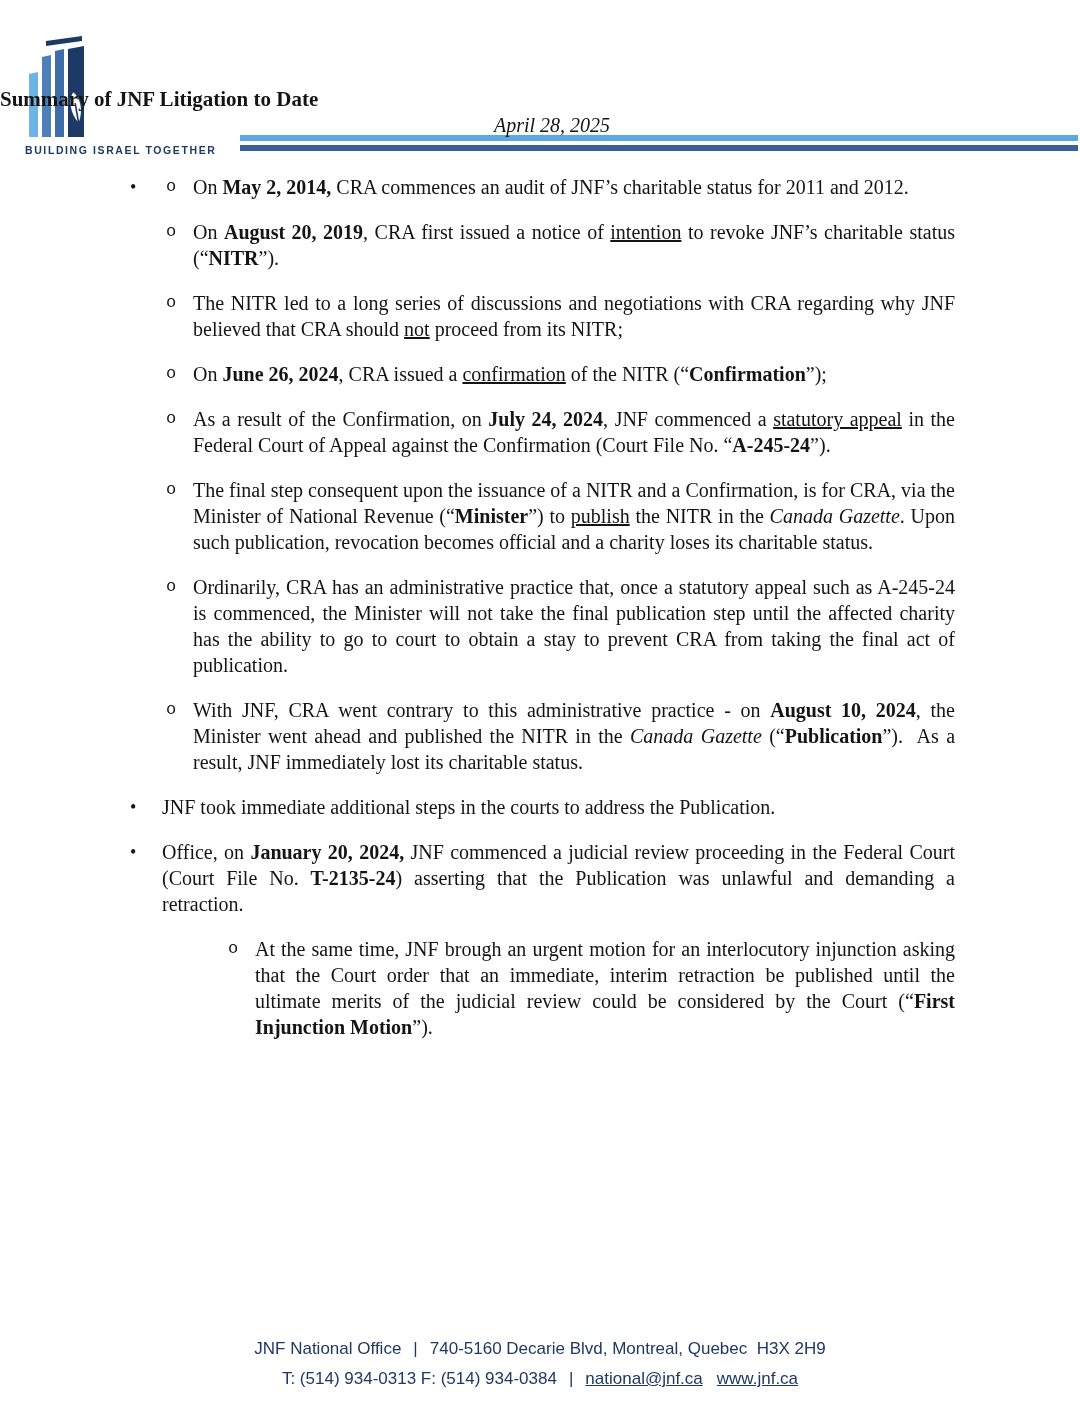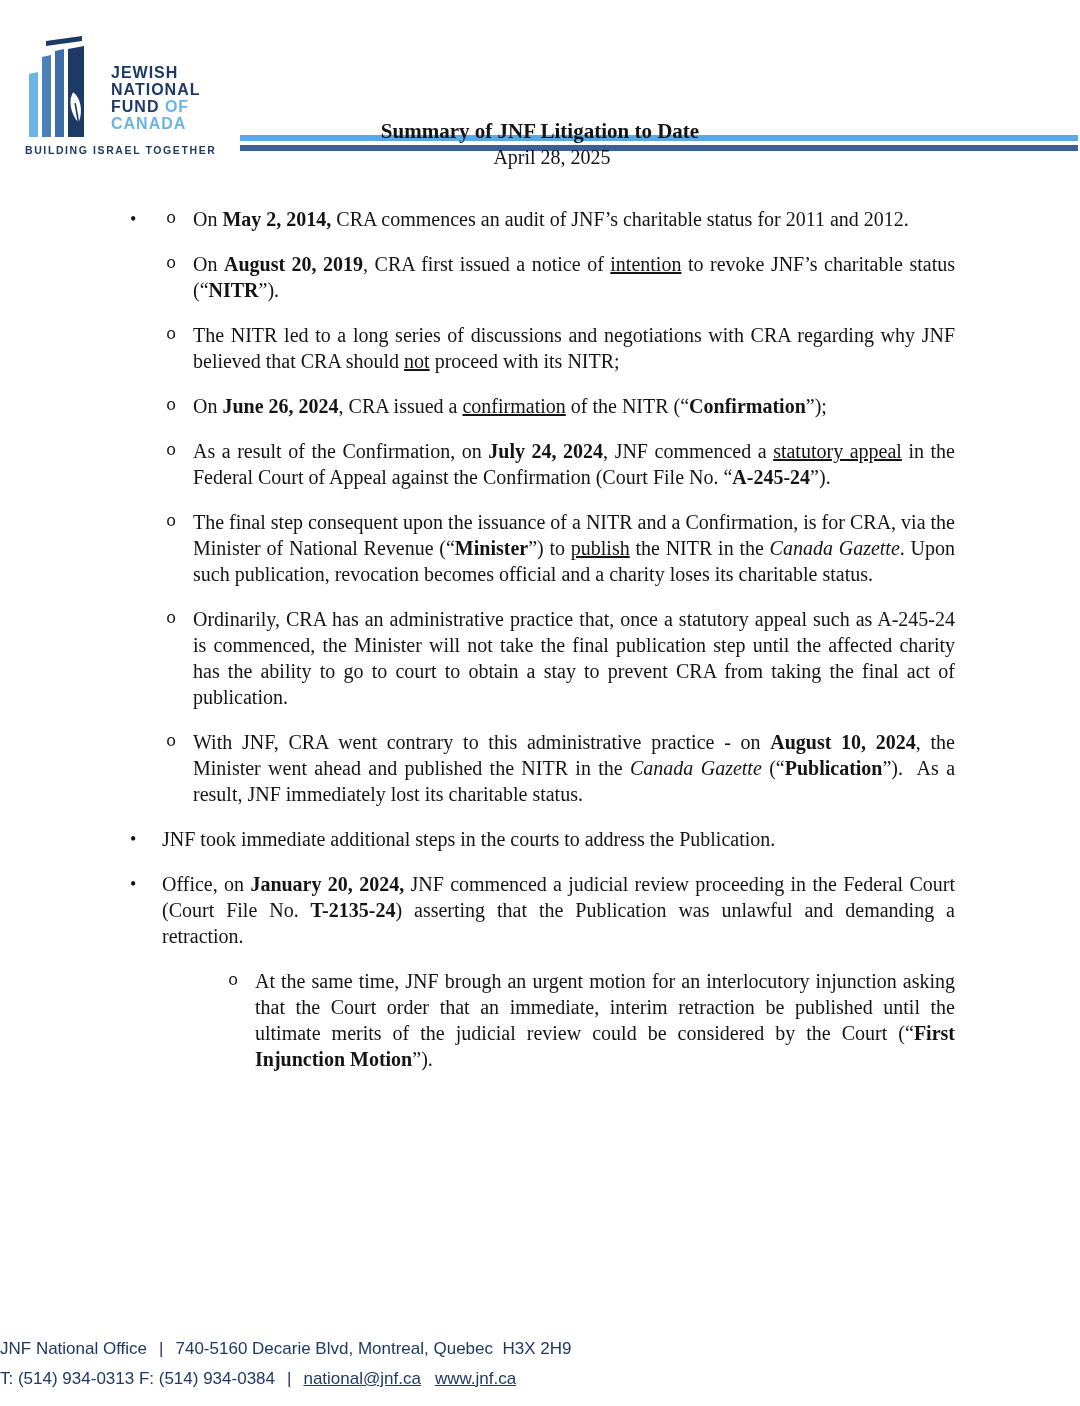--- a/index.html
+++ b/index.html
@@ -18,38 +18,38 @@
   .logo-text{position:absolute; left:86px; top:31px; font-family:"Liberation Sans", sans-serif;
     font-weight:bold; font-size:16px; line-height:17px; letter-spacing:1px; color:var(--navy); white-space:nowrap;}
   .logo-text .lt-light{color:var(--light-blue);}
   .tagline{position:absolute; left:0; top:111px; width:192px; font-family:"Liberation Sans", sans-serif;
     font-weight:bold; font-size:10.5px; letter-spacing:1.6px; color:var(--navy); white-space:nowrap;}
   .rules{position:absolute; left:240px; top:135px; width:838px;}
   .rule-light{height:6px; background:var(--rule-light);}
   .rule-dark{height:6px; background:var(--rule-dark); margin-top:4px;}
   
   .content{position:absolute; left:0; top:0; width:1080px;}
-  .doc-title{margin-top:118px; text-align:center; font-weight:bold; font-size:21px; line-height:26px;}
-  .doc-date{text-align:center; font-size:20px; line-height:26px;margin-left:24px;}
+  .doc-title{margin-top:86px; font-weight:bold; font-size:21px; line-height:26px;}
+  .doc-date{text-align:center; font-style:italic; font-size:20px; line-height:26px;margin-left:24px;}
   .doc-list{margin-top:36px; font-size:20px;}
   .item{position:relative; line-height:26px; margin-bottom:19px; margin-right:125px;
     text-align:justify; text-justify:inter-word;}
   .item .runs{white-space:pre-wrap;}
   .item.l1{margin-left:162px;}
   .item.l2{margin-left:193px;}
   .item.l3{margin-left:255px;}
   .marker{position:absolute; top:0;}
   .item.l1 .marker{left:-32px; font-size:18px;}
   .item.l2 .marker{left:-27px; font-family:"Liberation Mono", monospace; font-size:17px;}
   .item.l3 .marker{left:-27px; font-family:"Liberation Mono", monospace; font-size:17px;}
   .b{font-weight:bold;font-family:Liberation Serif, serif;}
   .i{font-style:italic;}
   .u{text-decoration:underline;}
   
-  .footer{position:absolute; left:0; top:1334px; width:1080px; text-align:left;
+  .footer{position:absolute; left:0; top:1334px; width:1080px; text-align:center;
     font-family:"Liberation Sans", sans-serif; font-size:17px; line-height:30px; color:var(--footer-navy);}
   .footer span{white-space:pre-wrap;}
   .footer .sep{margin:0 12px;}
   .footer a{color:inherit; text-decoration:underline; white-space:pre-wrap;}
   .footer .gap{margin-left:14px;}
 </style>
 </head>
 <body>
 
 <div class="page">
@@ -59,42 +59,36 @@
       <polygon points="21,8 57,3 57,8 21,13" fill="var(--navy)"></polygon>
       <polygon points="4,41 13,39 13,104 4,104" fill="var(--light-blue)"></polygon>
       <polygon points="17,24 26,22 26,104 17,104" fill="var(--mid-blue)"></polygon>
       <polygon points="30,18 39,16 39,104 30,104" fill="var(--mid-blue-dark)"></polygon>
       <polygon points="43,16 59,13 59,104 43,104" fill="var(--navy)"></polygon>
       <g transform="rotate(-10 51 75)">
         <path d="M51,59 C57,65 58,79 51,90 C44,79 45,65 51,59 Z" fill="#ffffff"></path>
         <path d="M51,70 L51,92" stroke="var(--navy)" stroke-width="1.6" fill="none"></path>
       </g>
     </svg>
-    <div class="logo-text">
-      <div>JEWISH</div>
-      <div>NATIONAL</div>
-      <div><span>FUND</span><span class="lt-light"> OF</span></div>
-      <div class="lt-light">CANADA</div>
-    </div>
     <div class="tagline">BUILDING ISRAEL TOGETHER</div>
   </div>
 
   <div class="rules">
     <div class="rule-light"></div>
     <div class="rule-dark"></div>
   </div>
 
   <div class="content">
     <div class="doc-title">Summary of JNF Litigation to Date</div>
     <div class="doc-date">April 28, 2025</div>
     <div class="doc-list">
         <div class="item l1"><span class="marker">•</span></div>
         <div class="item l2"><span class="marker">o</span><span class="runs"><span>On </span><span class="b">May 2, 2014,</span><span> CRA commences an audit of JNF’s charitable status for 2011 and 2012.</span></span></div>
         <div class="item l2"><span class="marker">o</span><span class="runs"><span>On </span><span class="b">August 20, 2019</span><span>, CRA first issued a notice of </span><span class="u">intention</span><span> to revoke JNF’s charitable status (“</span><span class="b">NITR</span><span>”).</span></span></div>
-        <div class="item l2"><span class="marker">o</span><span class="runs"><span>The NITR led to a long series of discussions and negotiations with CRA regarding why JNF believed that CRA should </span><span class="u">not</span><span> proceed with its NITR;</span></span></div>
+        <div class="item l2"><span class="marker">o</span><span class="runs"><span>The NITR led to a long series of discussions and negotiations with CRA regarding why JNF believed that CRA should </span><span class="u">not</span><span> proceed from its NITR;</span></span></div>
         <div class="item l2"><span class="marker">o</span><span class="runs"><span>On </span><span class="b">June 26, 2024</span><span>, CRA issued a </span><span class="u">confirmation</span><span> of the NITR (“</span><span class="b">Confirmation</span><span>”);</span></span></div>
         <div class="item l2"><span class="marker">o</span><span class="runs"><span>As a result of the Confirmation, on </span><span class="b">July 24, 2024</span><span>, JNF commenced a </span><span class="u">statutory appeal</span><span> in the Federal Court of Appeal against the Confirmation (Court File No. “</span><span class="b">A-245-24</span><span>”).</span></span></div>
         <div class="item l2"><span class="marker">o</span><span class="runs"><span>The final step consequent upon the issuance of a NITR and a Confirmation, is for CRA, via the Minister of National Revenue (“</span><span class="b">Minister</span><span>”) to </span><span class="u">publish</span><span> the NITR in the </span><span class="i">Canada Gazette</span><span>. Upon such publication, revocation becomes official and a charity loses its charitable status.</span></span></div>
         <div class="item l2"><span class="marker">o</span><span class="runs"><span>Ordinarily, CRA has an administrative practice that, once a statutory appeal such as A-245-24 is commenced, the Minister will not take the final publication step until the affected charity has the ability to go to court to obtain a stay to prevent CRA from taking the final act of publication.</span></span></div>
         <div class="item l2"><span class="marker">o</span><span class="runs"><span>With JNF, CRA went contrary to this administrative practice - on </span><span class="b">August 10, 2024</span><span>, the Minister went ahead and published the NITR in the </span><span class="i">Canada Gazette</span><span> (“</span><span class="b">Publication</span><span>”).  As a result, JNF immediately lost its charitable status.</span></span></div>
         <div class="item l1"><span class="marker">•</span><span class="runs"><span>JNF took immediate additional steps in the courts to address the Publication.</span></span></div>
         <div class="item l1"><span class="marker">•</span><span class="runs"><span>Office, on </span><span class="b">January 20, 2024,</span><span> JNF commenced a judicial review proceeding in the Federal Court (Court File No. </span><span class="b">T-2135-24</span><span>) asserting that the Publication was unlawful and demanding a retraction.</span></span></div>
         <div class="item l3"><span class="marker">o</span><span class="runs"><span>At the same time, JNF brough an urgent motion for an interlocutory injunction asking that the Court order that an immediate, interim retraction be published until the ultimate merits of the judicial review could be considered by the Court (“</span><span class="b">First Injunction Motion</span><span>”).</span></span></div>
       </div>
   </div>

